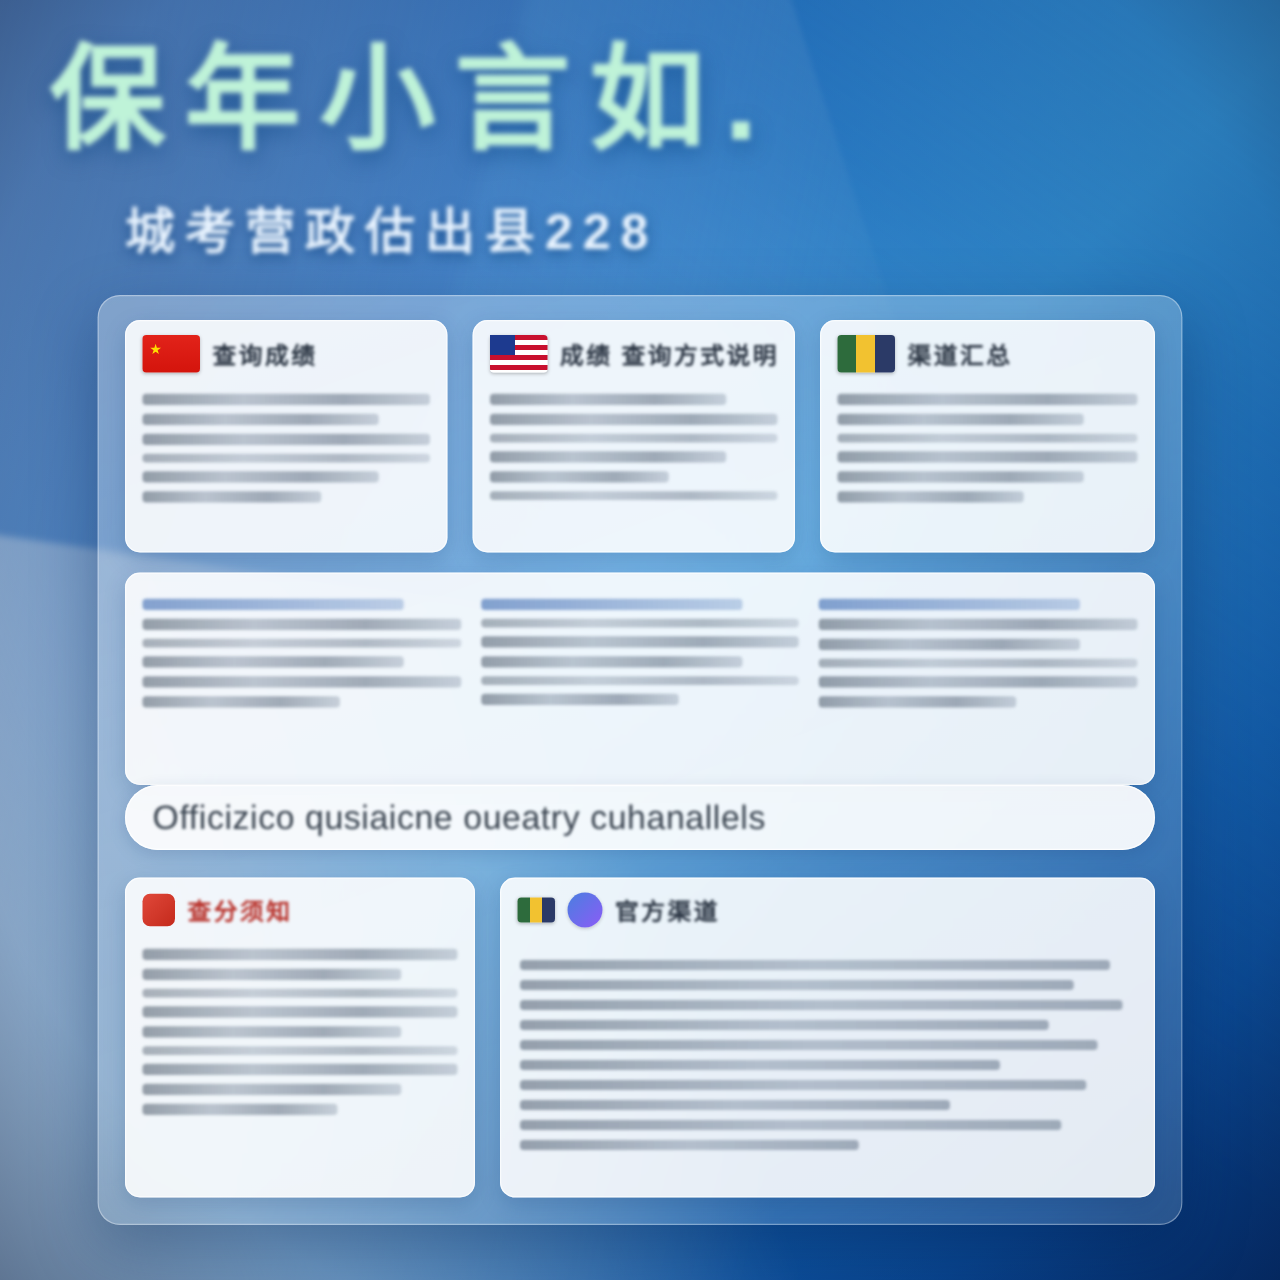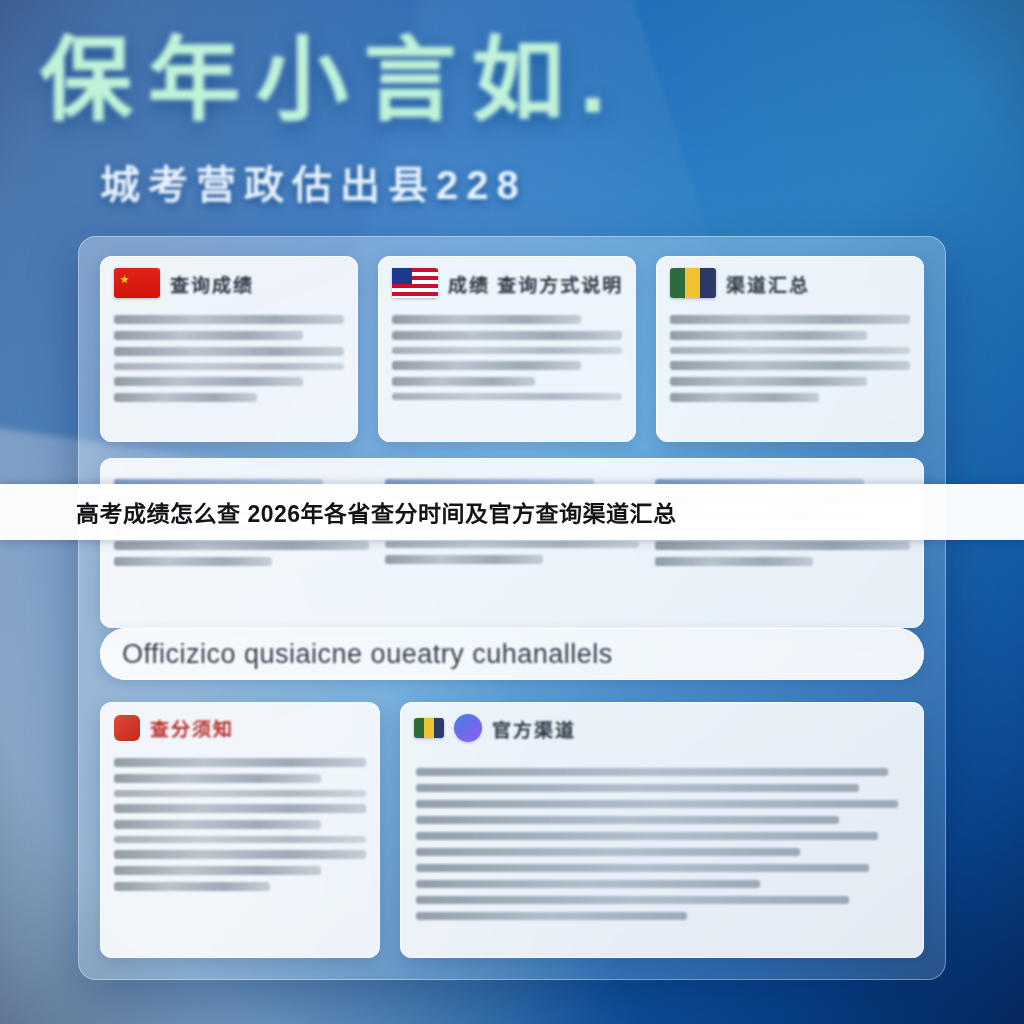--- a/index.html
+++ b/index.html
@@ -395,17 +395,14 @@
         <div class="para-line" style="width:78%"></div>
         <div class="para-line" style="width:92%"></div>
         <div class="para-line" style="width:70%"></div>
         <div class="para-line" style="width:88%"></div>
         <div class="para-line" style="width:55%"></div>
       </div>
     </div>
 
   </div>
 
-  <div class="headline-band">
-    <div class="headline-text">高考成绩怎么查 2026年各省查分时间及官方查询渠道汇总</div>
-  </div>
 
 </div>
 
 </body></html>

